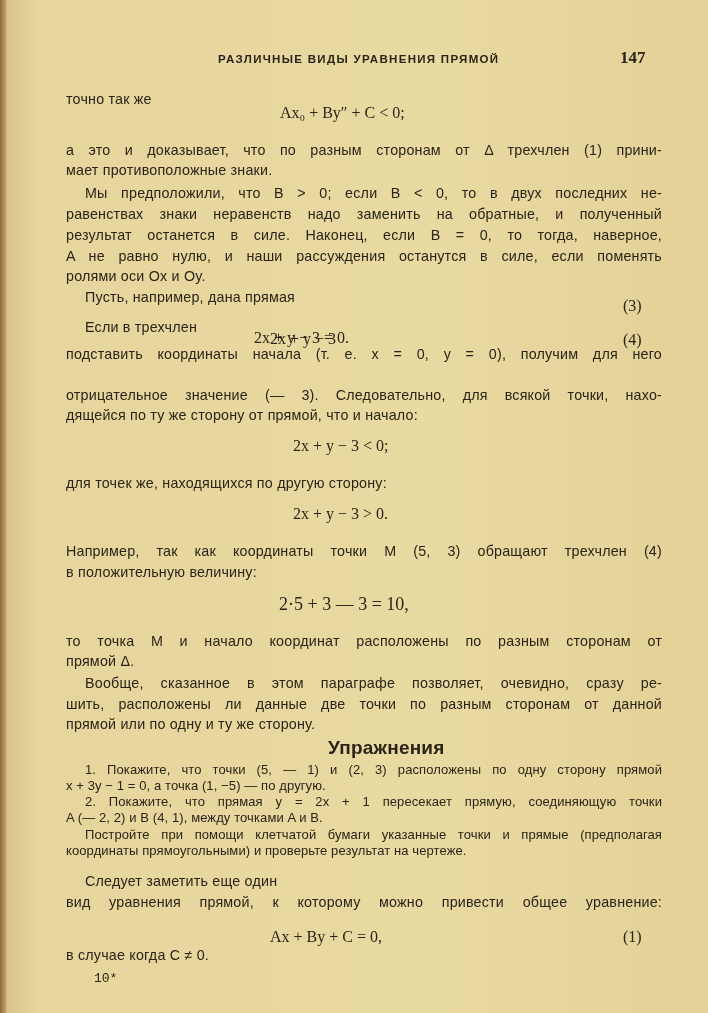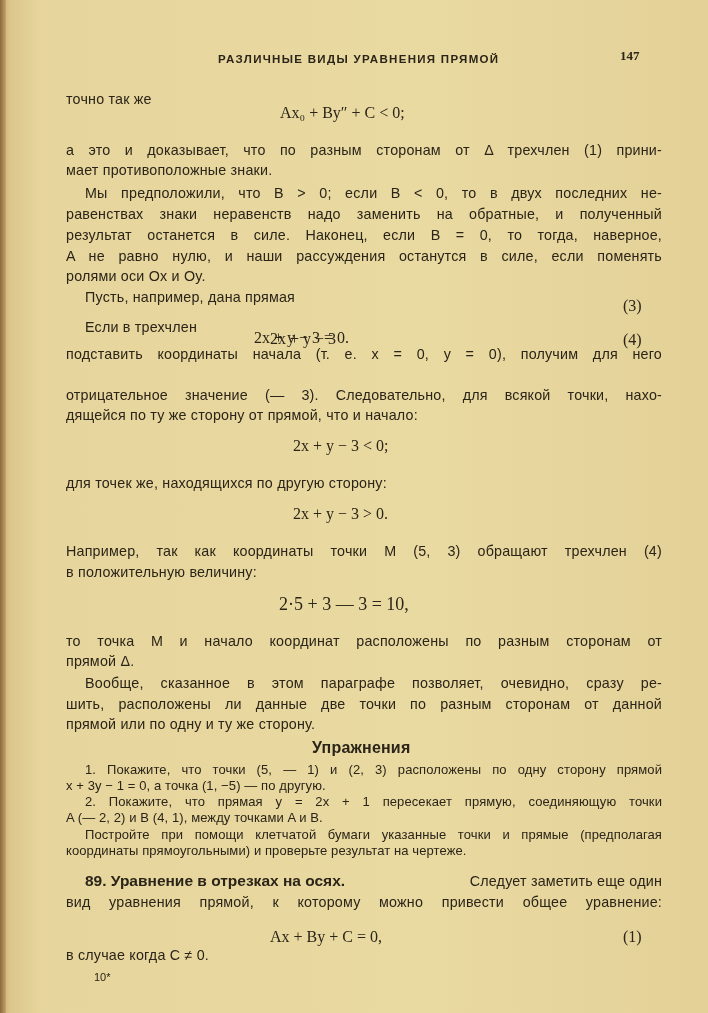--- a/index.html
+++ b/index.html
@@ -9,21 +9,21 @@
     background-image: linear-gradient(90deg, #c9a871 0px, #dcc68c 10px, #e6d59c 40px, #e9daa2 60%, #e3d197 100%);
     font-family: "Liberation Sans", sans-serif;
     color: #2b2418;
   }
   .edge { position: absolute; left: 0; top: 0; width: 6px; height: 1013px; background: linear-gradient(90deg,#8a6a3d,#c7a36b); }
   .abs { position: absolute; white-space: nowrap; }
   .txt { font-size: 14.3px; letter-spacing: 0.2px; line-height: 20px; }
   .math { font-family: "Liberation Serif", serif; font-size: 16px; }
   .mathn { font-family: "Liberation Serif", serif; font-size: 18px; }
   .hdr { font-size: 11.5px; font-weight: bold; letter-spacing: 1.3px; }
-  .pnum { font-size: 13px; font-weight: bold; font-family: "Liberation Serif", serif; }
+  .pnum { font-size: 17px; font-weight: bold; font-family: "Liberation Serif", serif; }
   .small { font-size: 13px; line-height: 16px; letter-spacing: 0.1px; }
   .bold { font-weight: bold; }
   .just { display: block; text-align: justify; text-align-last: justify; width: 596px; white-space: normal; }
   .sec { font-size: 15.5px; font-weight: bold; }
   .eqnum { font-family: "Liberation Serif", serif; font-size: 16px; }
 </style>
 </head>
 <body>
 
 <div class="edge"></div>
@@ -66,33 +66,32 @@
 
 <div class="abs mathn" style="left:279px; top:594px;">2·5 + 3 — 3 = 10,</div>
 
 <div class="abs txt just" style="left:66px; top:631px;">то точка M и начало координат расположены по разным сторонам от</div>
 <div class="abs txt" style="left:66px; top:651px;">прямой Δ.</div>
 
 <div class="abs txt just" style="left:85px; top:673px; width:577px;">Вообще, сказанное в этом параграфе позволяет, очевидно, сразу ре-</div>
 <div class="abs txt just" style="left:66px; top:694px;">шить, расположены ли данные две точки по разным сторонам от данной</div>
 <div class="abs txt" style="left:66px; top:714px;">прямой или по одну и ту же сторону.</div>
 
-<div class="abs txt bold" style="left:312px; top:738px; font-size:16px;">Упражнения</div>
+<div class="abs txt bold" style="left:328px; top:738px; font-size:19px;">Упражнения</div>
 
 <div class="abs small just" style="left:85px; top:762px; width:577px;">1. Покажите, что точки (5, — 1) и (2, 3) расположены по одну сторону прямой</div>
 <div class="abs small" style="left:66px; top:778px;">x + 3y − 1 = 0, а точка (1, −5) — по другую.</div>
 <div class="abs small just" style="left:85px; top:794px; width:577px;">2. Покажите, что прямая y = 2x + 1 пересекает прямую, соединяющую точки</div>
 <div class="abs small" style="left:66px; top:810px;">A (— 2, 2) и B (4, 1), между точками A и B.</div>
 <div class="abs small just" style="left:85px; top:827px; width:577px;">Постройте при помощи клетчатой бумаги указанные точки и прямые (предполагая</div>
 <div class="abs small" style="left:66px; top:843px;">координаты прямоугольными) и проверьте результат на чертеже.</div>
 
 <div class="abs" style="left:85px; top:871px; width:577px; display:flex; justify-content:space-between; align-items:baseline;">
-  <span class="sec">89. Уравнение в отрезках на осях.</span>
   <span class="txt">Следует заметить еще один</span>
 </div>
 <div class="abs txt just" style="left:66px; top:892px;">вид уравнения прямой, к которому можно привести общее уравнение:</div>
 
 <div class="abs math" style="left:270px; top:928px;">Ax + By + C = 0,</div>
 <div class="abs eqnum" style="left:623px; top:928px;">(1)</div>
 
 <div class="abs txt" style="left:66px; top:945px;">в случае когда C ≠ 0.</div>
 
-<div class="abs" style="left:94px; top:971px; font-size:11px; font-family:Liberation Sans, sans-serif;">10*</div>
+<div class="abs" style="left:94px; top:971px; font-size:13px; font-family:Liberation Mono, monospace;">10*</div>
 
 </body></html>

